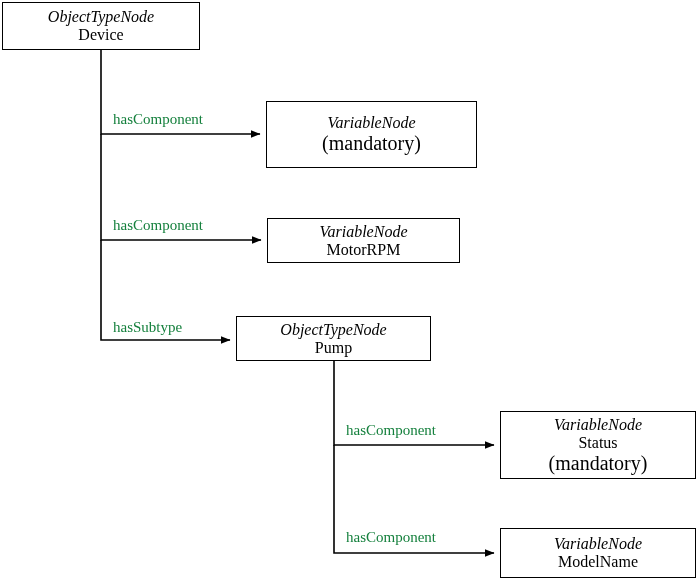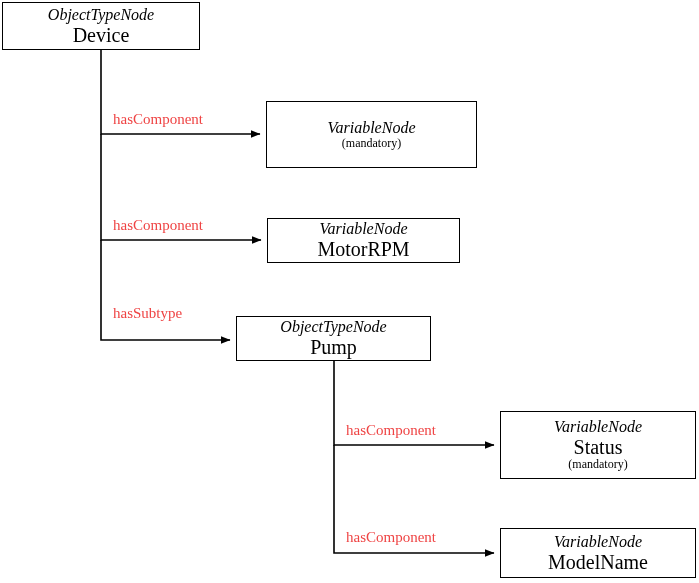--- a/index.html
+++ b/index.html
@@ -36,32 +36,32 @@
     line-height: 1.12;
     color: #000000;
   }
   .node-type {
     font-style: italic;
     font-size: 16px;
     white-space: nowrap;
   }
   .node-name {
     font-style: normal;
-    font-size: 20px;
+    font-size: 16px;
     white-space: nowrap;
   }
   .node-flag {
     font-style: normal;
-    font-size: 12px;
+    font-size: 20px;
     white-space: nowrap;
   }
   .edge-label {
     position: absolute;
     font-size: 15px;
-    color: #ef4444;
+    color: #15803d;
     white-space: nowrap;
     line-height: 1;
   }
 </style>
 </head>
 <body>
 
 <div id="diagram-root">
 
   <svg id="edge-layer" viewBox="0 0 699 583" xmlns="http://www.w3.org/2000/svg">
@@ -75,21 +75,21 @@
         <path d="M 101 134 L 101 240 L 261 240" fill="none" stroke="#000000" stroke-width="1.6" marker-end="url(#arrowhead)"></path>
         <path d="M 101 240 L 101 340 L 230 340" fill="none" stroke="#000000" stroke-width="1.6" marker-end="url(#arrowhead)"></path>
         <path d="M 334 361 L 334 445 L 494 445" fill="none" stroke="#000000" stroke-width="1.6" marker-end="url(#arrowhead)"></path>
         <path d="M 334 445 L 334 553 L 494 553" fill="none" stroke="#000000" stroke-width="1.6" marker-end="url(#arrowhead)"></path>
       </g>
   </svg>
 
   <div id="label-layer">
       <div class="edge-label" style="left: 113px; top: 112px;">hasComponent</div>
       <div class="edge-label" style="left: 113px; top: 218px;">hasComponent</div>
-      <div class="edge-label" style="left: 113px; top: 306px;">hasSubtype</div>
+      <div class="edge-label" style="left: 113px; top: 320px;">hasSubtype</div>
       <div class="edge-label" style="left: 346px; top: 423px;">hasComponent</div>
       <div class="edge-label" style="left: 346px; top: 530px;">hasComponent</div>
     </div>
   <div id="node-layer">
       <div class="node-box" style="left: 2px; top: 2px; width: 198px; height: 48px;">
         <div class="node-type">ObjectTypeNode</div>
         <div class="node-name">Device</div>
       </div>
       <div class="node-box" style="left: 266px; top: 101px; width: 211px; height: 67px;">
         <div class="node-type">VariableNode</div>

